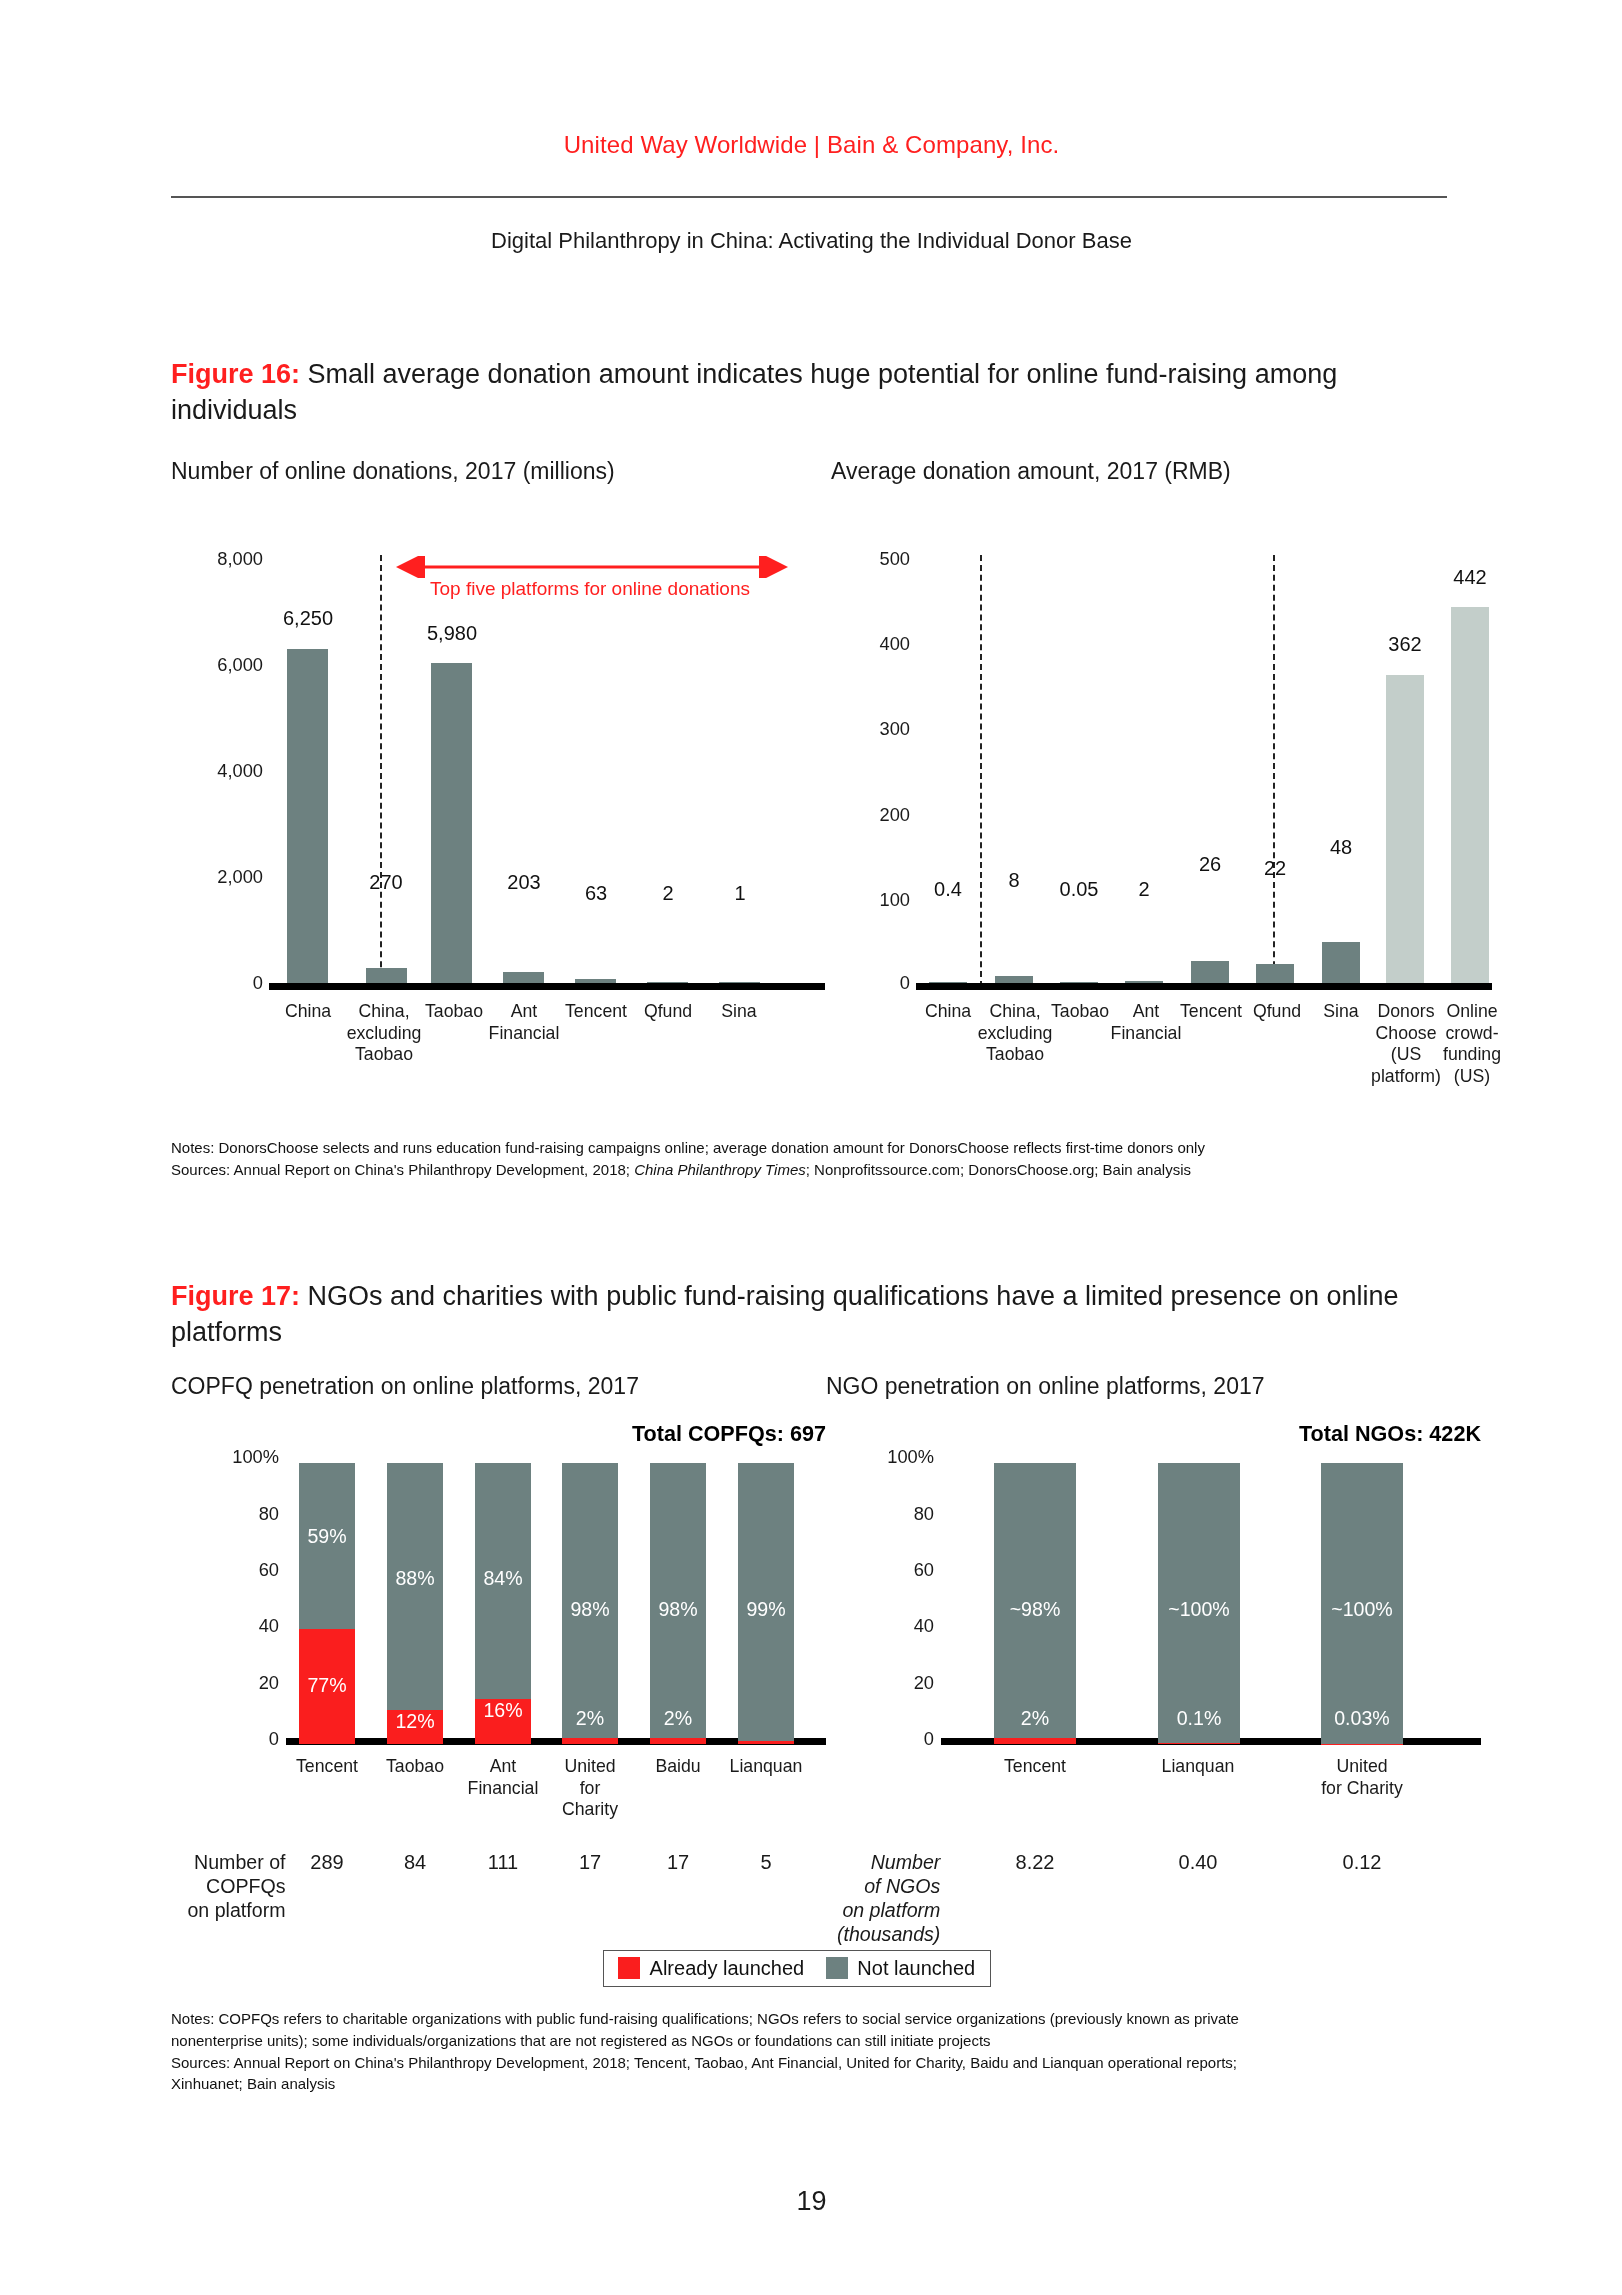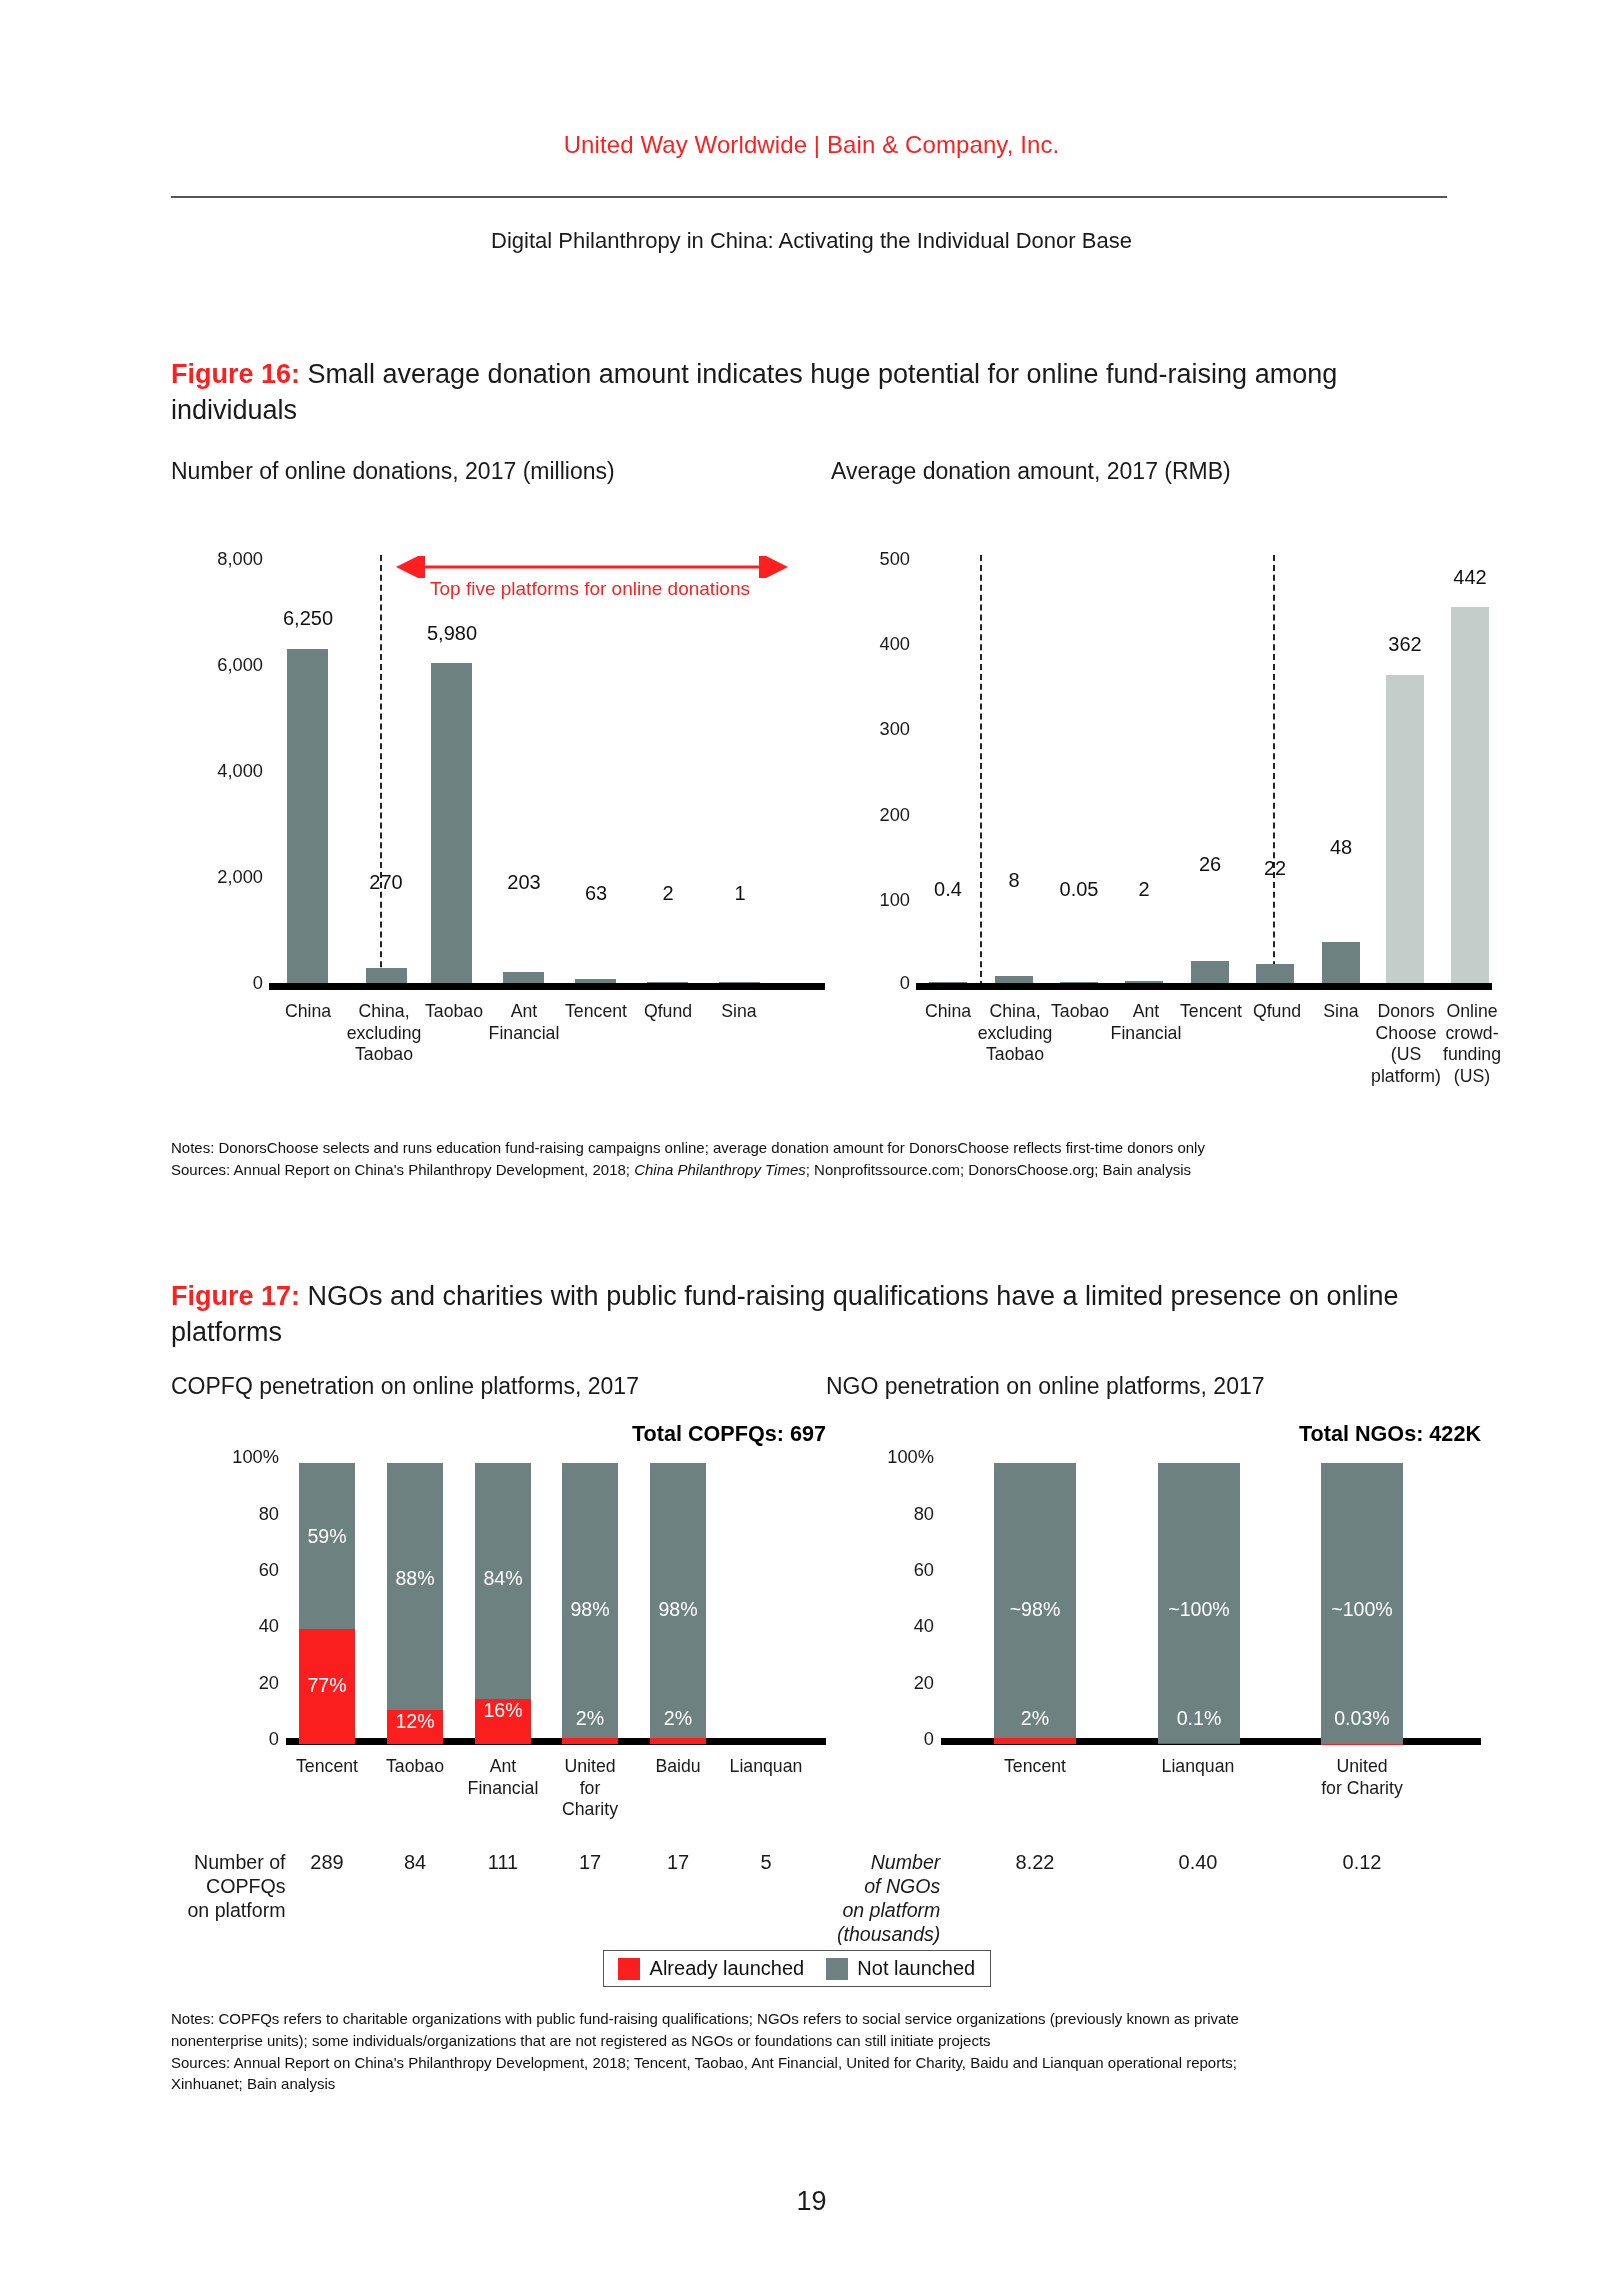--- a/index.html
+++ b/index.html
@@ -88,21 +88,21 @@
     position:absolute; text-align:center; font-size:20px; color:#1a1a1a;
     transform:translateX(-50%);
   }
 
   
   .legend {
     position:absolute; left:603px; top:1950px;
     border:1.3px solid #555555; background:#ffffff;
     padding:5.9px 14.4px; display:flex; align-items:center; gap:22px;
   }
-  .legend-item { display:flex; align-items:flex-end; gap:9.2px; }
+  .legend-item { display:flex; align-items:flex-start; gap:9.2px; }
   .swatch { width:22px; height:22px; display:inline-block; }
   .swatch.red  { background:#fa1e1e; }
   .swatch.gray { background:#6d8180; }
   .legend-text { font-size:20px; color:#111111; }
 
   
   .notes {
     position:absolute; left:171px; width:1302px;
     font-size:15px; line-height:1.45; color:#111111;
   }
@@ -287,20 +287,25 @@
       <div class="seg-lab" style="top:87%;">2%</div>
     </div>
 
     <div class="sbar" style="left:479px; bottom:173px; width:56px; height:281px;">
       <div class="sseg gray" style="top:0; height:98%;"></div>
       <div class="sseg red" style="top:98%; height:2%;"></div>
       <div class="seg-lab" style="top:48%;">98%</div>
       <div class="seg-lab" style="top:87%;">2%</div>
     </div>
 
+    <div class="sbar" style="left:567px; bottom:173px; width:56px; height:281px;">
+      <div class="sseg gray" style="top:0; height:99%;"></div>
+      <div class="sseg red" style="top:99%; height:1%;"></div>
+      <div class="seg-lab" style="top:48%;">99%</div>
+    </div>
 
     <div class="xlab" style="left:156px; top:343px; width:118px;">Tencent</div>
     <div class="xlab" style="left:244px; top:343px; width:118px;">Taobao</div>
     <div class="xlab" style="left:332px; top:343px; width:118px;">Ant<br>Financial</div>
     <div class="xlab" style="left:419px; top:343px; width:105px;">United<br>for<br>Charity</div>
     <div class="xlab" style="left:507px; top:343px; width:111px;">Baidu</div>
     <div class="xlab" style="left:595px; top:343px; width:131px;">Lianquan</div>
 
     <div class="row-head" style="left:-6.5px; top:438px; width:121px;">Number of<br>COPFQs<br>on platform</div>
     <div class="row-val" style="left:156px; top:438px; width:105px;">289</div>

